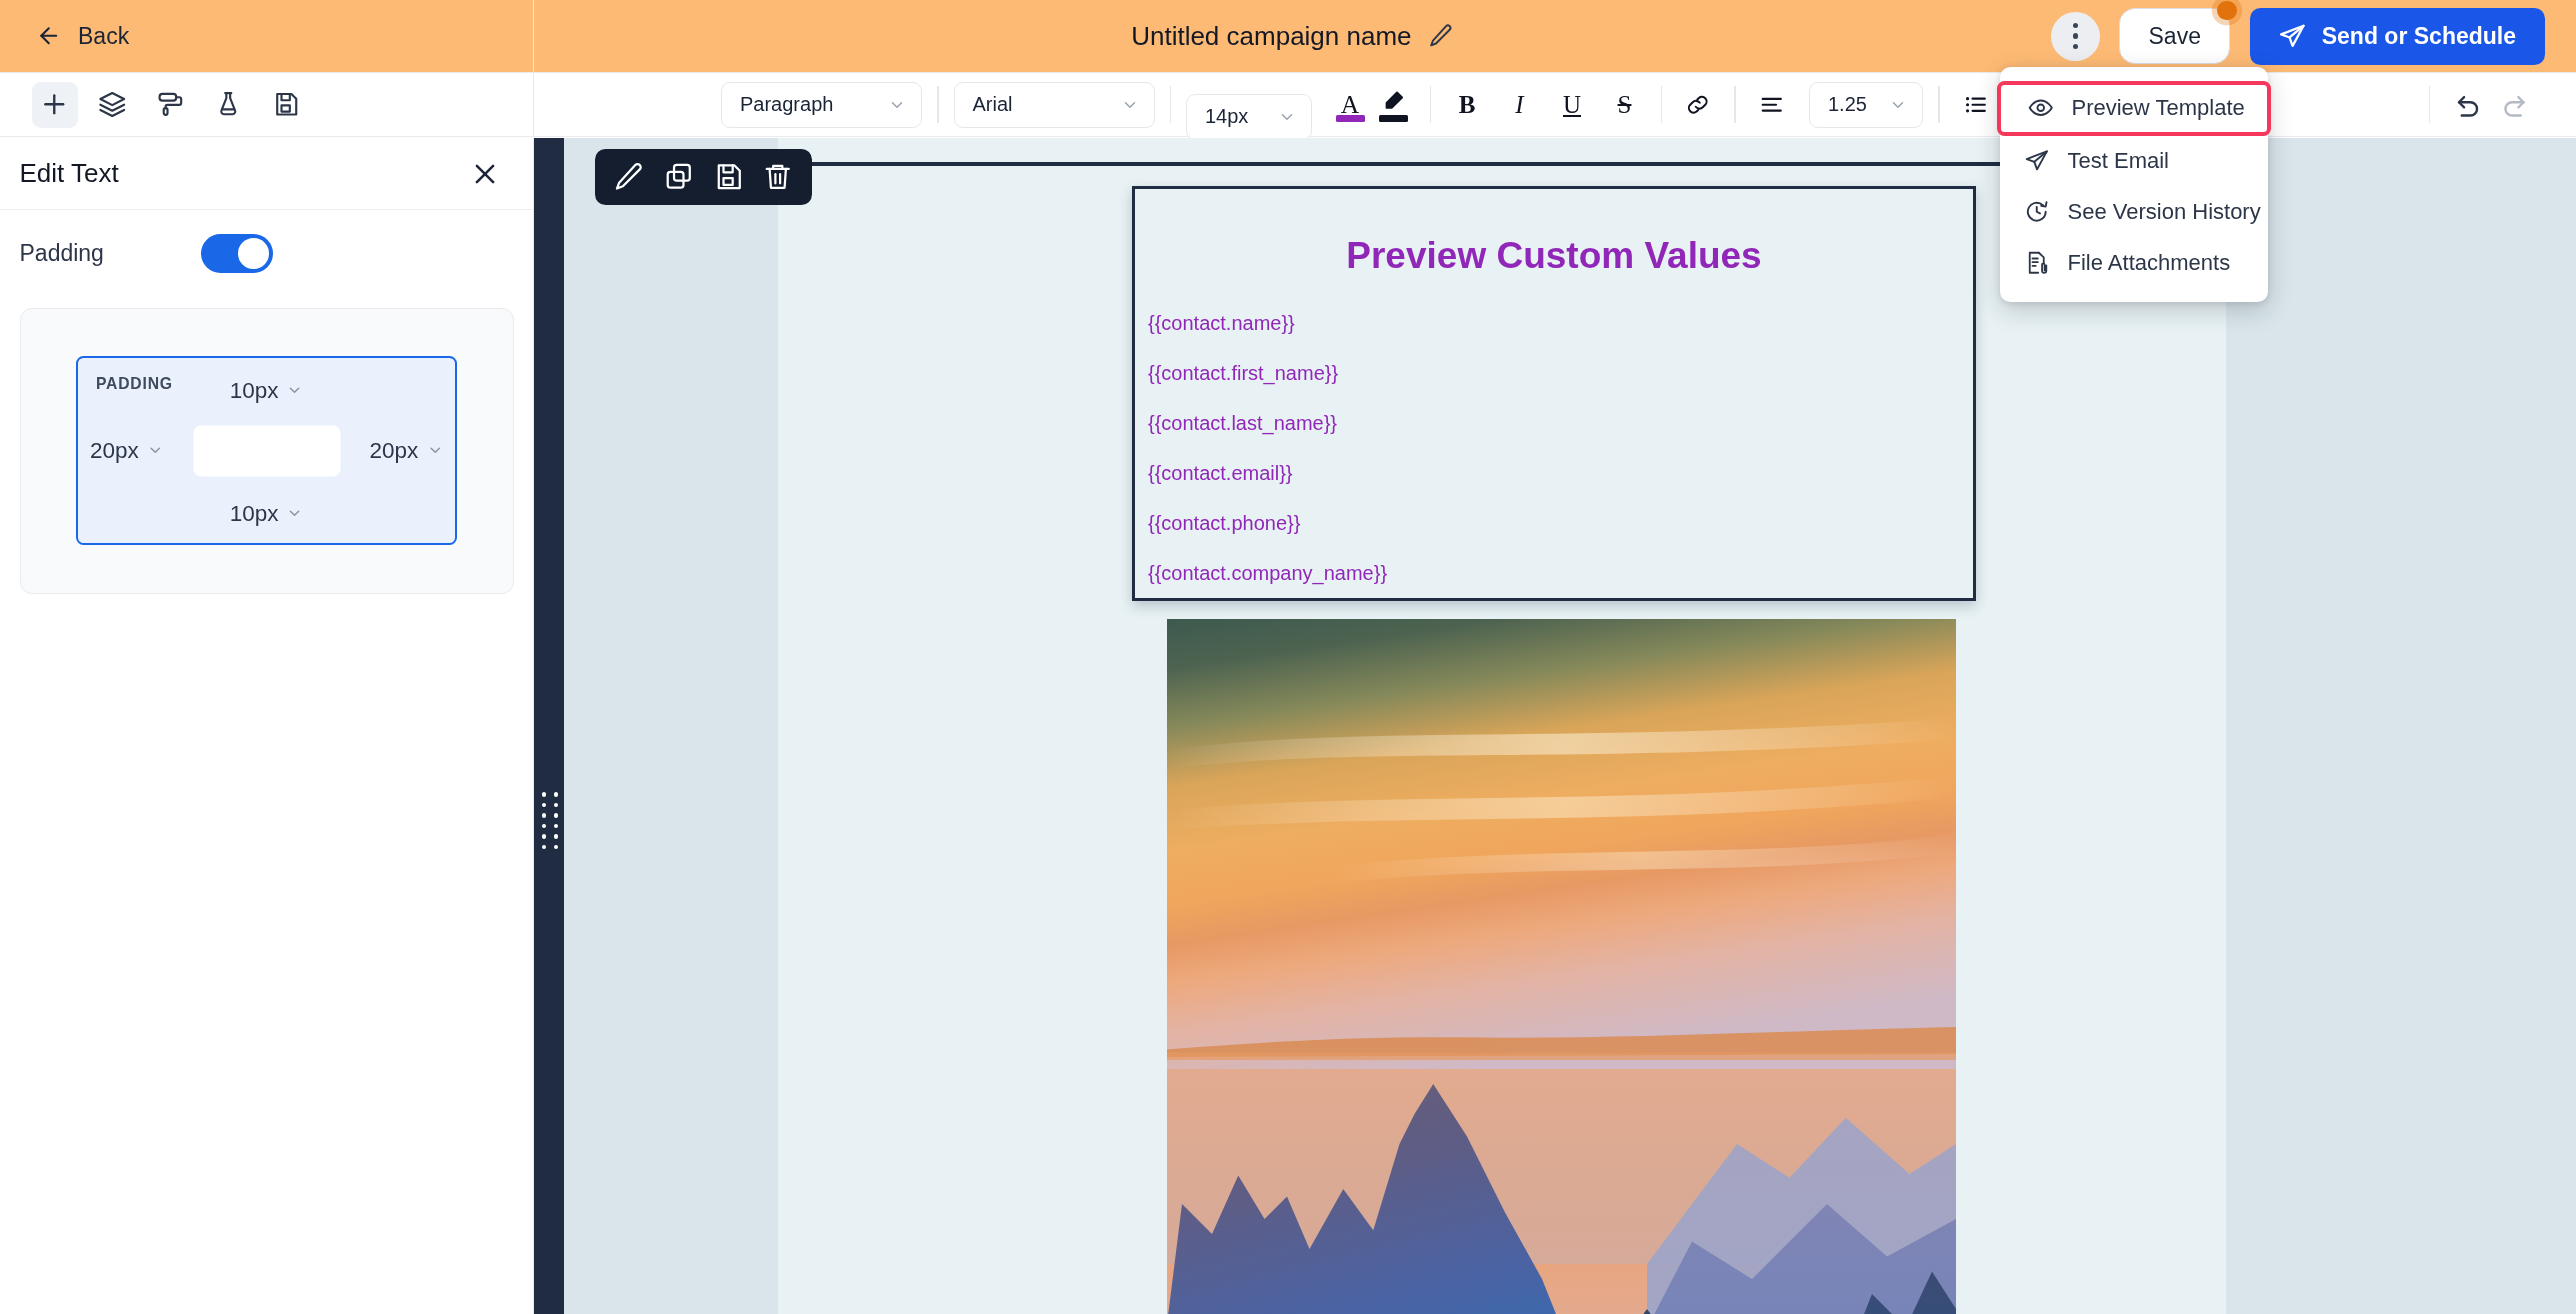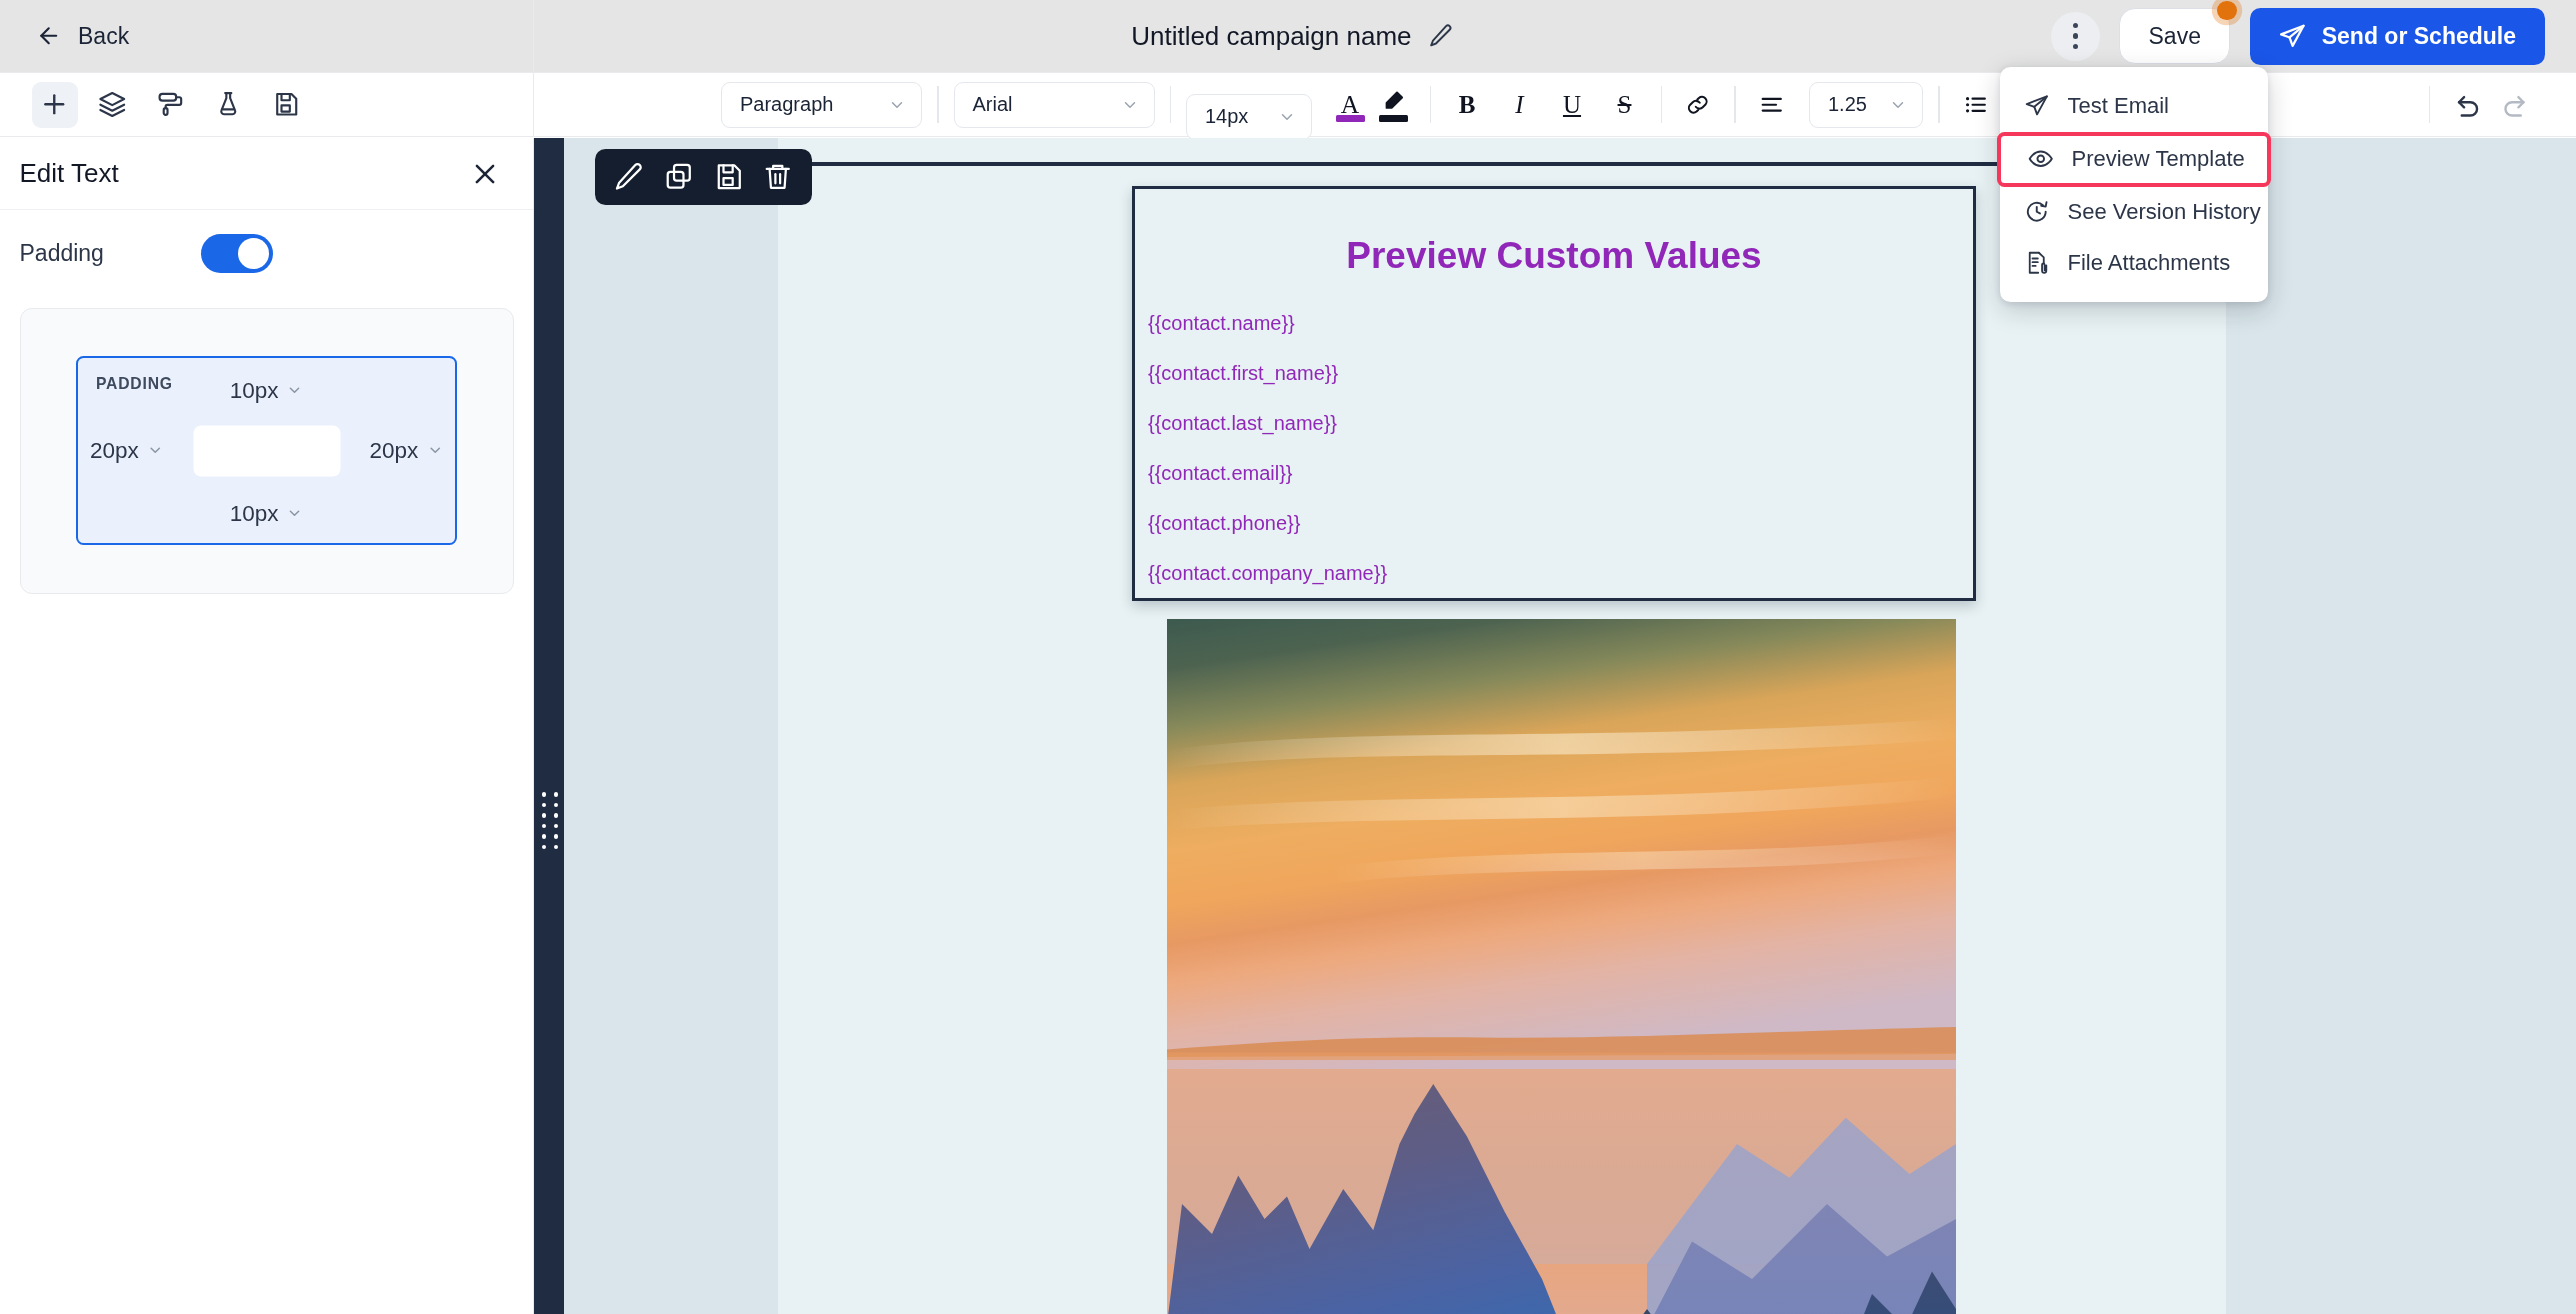--- a/index.html
+++ b/index.html
@@ -7,21 +7,21 @@
     width: 2576px; height: 1315px;
     font-family: "Liberation Sans", sans-serif;
     background: #ffffff;
     overflow: hidden;
   }
   .app { position: relative; width: 2576px; height: 1315px; }
 
   
   .topbar {
     position: absolute; top: 0; left: 0; width: 2576px; height: 73px;
-    background: #e5e5e5; border-bottom: 1.5px solid #e8eaee;
+    background: #fdba74; border-bottom: 1.5px solid #e8eaee;
     display: flex; align-items: center;
   }
   .back-zone {
     width: 534px; height: 73px; display: flex; align-items: center;
     padding-left: 36px; gap: 16.5px; border-right: 1.5px solid #e8eaee;
     cursor: pointer;
   }
   .back-arrow { width: 25.5px; height: 25.5px; display:block; }
   .back-label { font-size: 23px; color: #1b2436; font-weight: 400; }
 
@@ -295,34 +295,34 @@
           <path d="M21.5 3.2 2.6 10.4l7.1 2.6 2.6 7.1 9.2-16.9z"></path>
             <path d="M9.7 13 21.5 3.2"></path>
         </svg>
         <span>Send or Schedule</span>
       </button>
     </div>
   </div>
 
   <div class="dropdown">
 
+    <div class="dd-item highlighted">
+      <svg class="dd-icon" viewBox="0 0 24 24" fill="none" stroke="#2c3648" stroke-width="1.8" stroke-linecap="round" stroke-linejoin="round">
+        <path d="M1.6 12S5.3 5.2 12 5.2 22.4 12 22.4 12 18.7 18.8 12 18.8 1.6 12 1.6 12z"></path>
+        <circle cx="12" cy="12" r="3.1"></circle>
+      </svg>
+      <span class="lbl">Preview Template</span>
+    </div>
+
     <div class="dd-item">
       <svg class="dd-icon" viewBox="0 0 24 24" fill="none" stroke="#2c3648" stroke-width="1.8" stroke-linecap="round" stroke-linejoin="round">
         <path d="M21.5 3.2 2.6 10.4l7.1 2.6 2.6 7.1 9.2-16.9z"></path>
           <path d="M9.7 13 21.5 3.2"></path>
       </svg>
       <span class="lbl">Test Email</span>
-    </div>
-
-    <div class="dd-item highlighted">
-      <svg class="dd-icon" viewBox="0 0 24 24" fill="none" stroke="#2c3648" stroke-width="1.8" stroke-linecap="round" stroke-linejoin="round">
-        <path d="M1.6 12S5.3 5.2 12 5.2 22.4 12 22.4 12 18.7 18.8 12 18.8 1.6 12 1.6 12z"></path>
-        <circle cx="12" cy="12" r="3.1"></circle>
-      </svg>
-      <span class="lbl">Preview Template</span>
     </div>
 
     <div class="dd-item">
       <svg class="dd-icon" viewBox="0 0 24 24" fill="none" stroke="#2c3648" stroke-width="1.8" stroke-linecap="round" stroke-linejoin="round">
         <path d="M20.4 12a8.4 8.4 0 1 1-2.6-6.1"></path>
           <polyline points="21.2,3 20.4,7.2 16.2,6.4"></polyline>
         <polyline points="12,7.4 12,12 15,13.6"></polyline>
       </svg>
       <span class="lbl">See Version History</span>
     </div>

